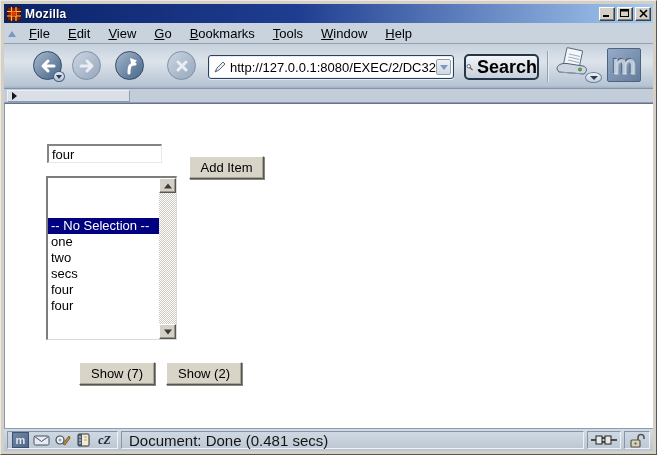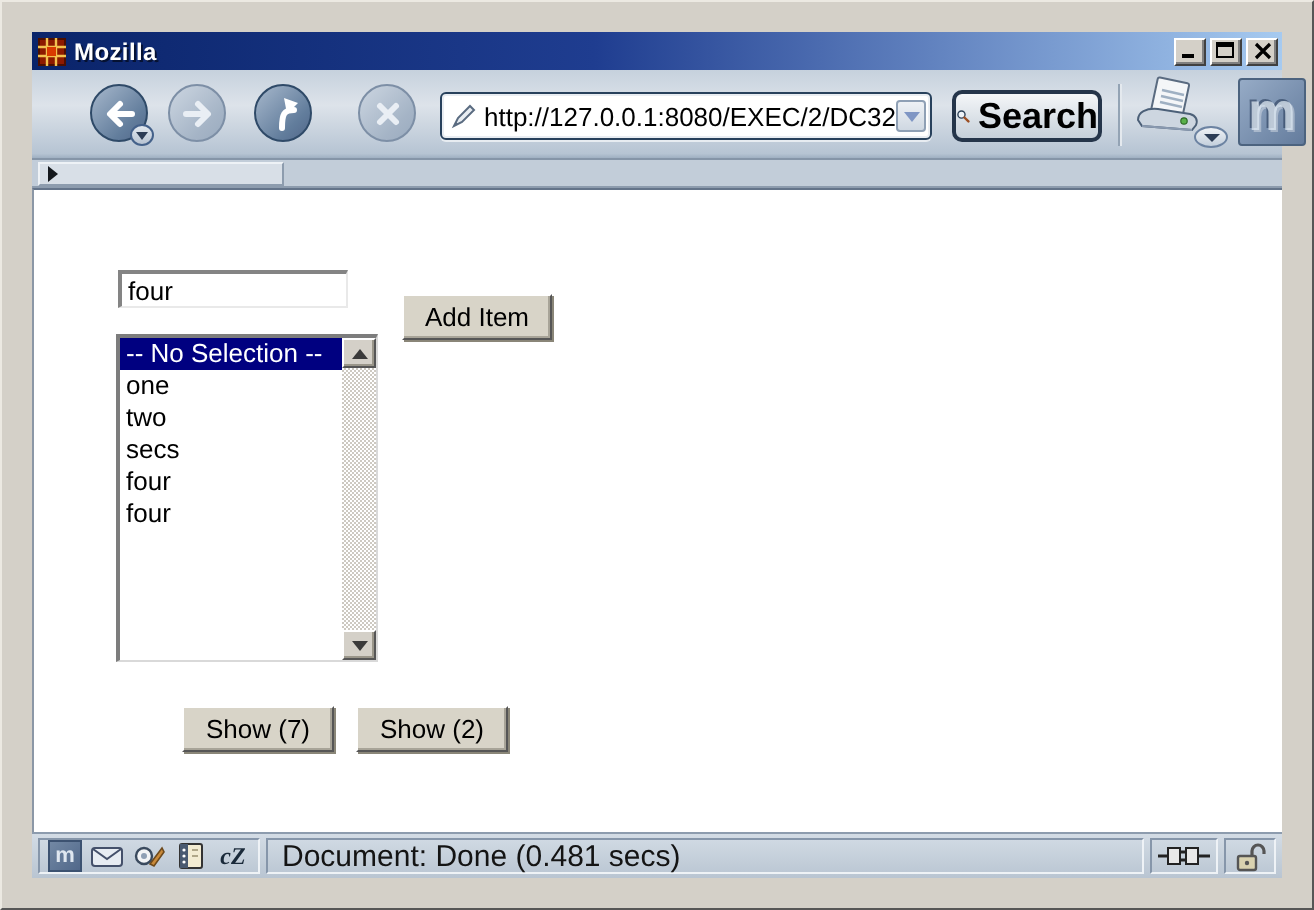--- a/index.html
+++ b/index.html
@@ -3,21 +3,21 @@
 <meta charset="utf-8">
 <style>
   * { box-sizing: border-box; margin: 0; padding: 0; }
   html,body { width:657px; height:455px; }
   body { font-family:"Liberation Sans", sans-serif; background:#808080; }
 
   .window {
     width:657px; height:455px; background:#d4d0c8;
     border-top:1px solid #ece9e2; border-left:1px solid #ece9e2;
     border-right:1px solid #565656; border-bottom:1px solid #565656;
-    padding:15px; display:flex; flex-direction:column; position:relative;
+    padding:3px; display:flex; flex-direction:column; position:relative;
   }
 
   
   .titlebar {
     height:19px; flex:0 0 19px;
     background:linear-gradient(90deg,#0a246a,#1f3d90 45%,#a6caf0);
     display:flex; align-items:center; padding:0 2px 0 3px;
   }
   .titlebar .app-icon { width:14px; height:14px; margin-right:4px; flex:0 0 14px; }
   .titlebar .title { color:#fff; font-size:12px; font-weight:bold; flex:1;
@@ -127,21 +127,21 @@
   .btn-show1 { position:absolute; left:74px;  top:258px; width:76px; height:23px; }
   .btn-show2 { position:absolute; left:161px; top:258px; width:76px; height:23px; }
 
   .listbox { position:absolute; left:41px; top:72px; width:131px; height:164px;
     background:#fff; display:flex;
     border-top:2px solid #7d7d7d; border-left:2px solid #7d7d7d;
     border-bottom:1px solid #d9d9d9; border-right:1px solid #d9d9d9; }
   .listrows { flex:1; overflow:hidden; }
   .listrow { height:16px; line-height:16px; font-size:13px; color:#000; padding-left:3px;
     white-space:nowrap; }
-  .listrow.selected { background:#000080; color:#fff; }
+  .listrow.selected { background:#000080; color:#fff;margin-top:40px; }
 
   .scrollbar { flex:0 0 17px; display:flex; flex-direction:column;
     background-color:#cdc9c1;
     background-image:
       linear-gradient(45deg,#ffffff 25%,transparent 25%,transparent 75%,#ffffff 75%),
       linear-gradient(45deg,#ffffff 25%,transparent 25%,transparent 75%,#ffffff 75%);
     background-position:0 0,1px 1px; background-size:2px 2px; }
   .sb-btn { height:15px; flex:0 0 15px; background:#d4d0c8; position:relative;
     border-top:1px solid #fff; border-left:1px solid #fff;
     border-right:1px solid #565656; border-bottom:1px solid #565656;
@@ -193,20 +193,31 @@
           <rect x="0.5" y="0.5" width="8" height="2" fill="#000"></rect>
         </svg>
     </div>
     <div class="winbtn">
       <svg width="9" height="9" viewBox="0 0 9 9">
           <path d="M1 1 L8 8 M8 1 L1 8" stroke="#000" stroke-width="1.6"></path>
         </svg>
     </div>
   </div>
 
+  <div class="menubar">
+    <span class="grippy"></span>
+    <span class="menu-item">File</span>
+    <span class="menu-item">Edit</span>
+    <span class="menu-item">View</span>
+    <span class="menu-item">Go</span>
+    <span class="menu-item">Bookmarks</span>
+    <span class="menu-item">Tools</span>
+    <span class="menu-item">Window</span>
+    <span class="menu-item">Help</span>
+  </div>
 
   <div class="toolbar">
     <div class="navbtn" style="left:29px">
       <svg width="22" height="22" viewBox="0 0 22 22">
         <path d="M17 11 H7 M11 6 L6 11 L11 16" stroke="#fff" stroke-width="3" fill="none" stroke-linecap="round" stroke-linejoin="round"></path>
       </svg>
     </div>
     <div class="nav-drop">
         <i></i>
       </div>

